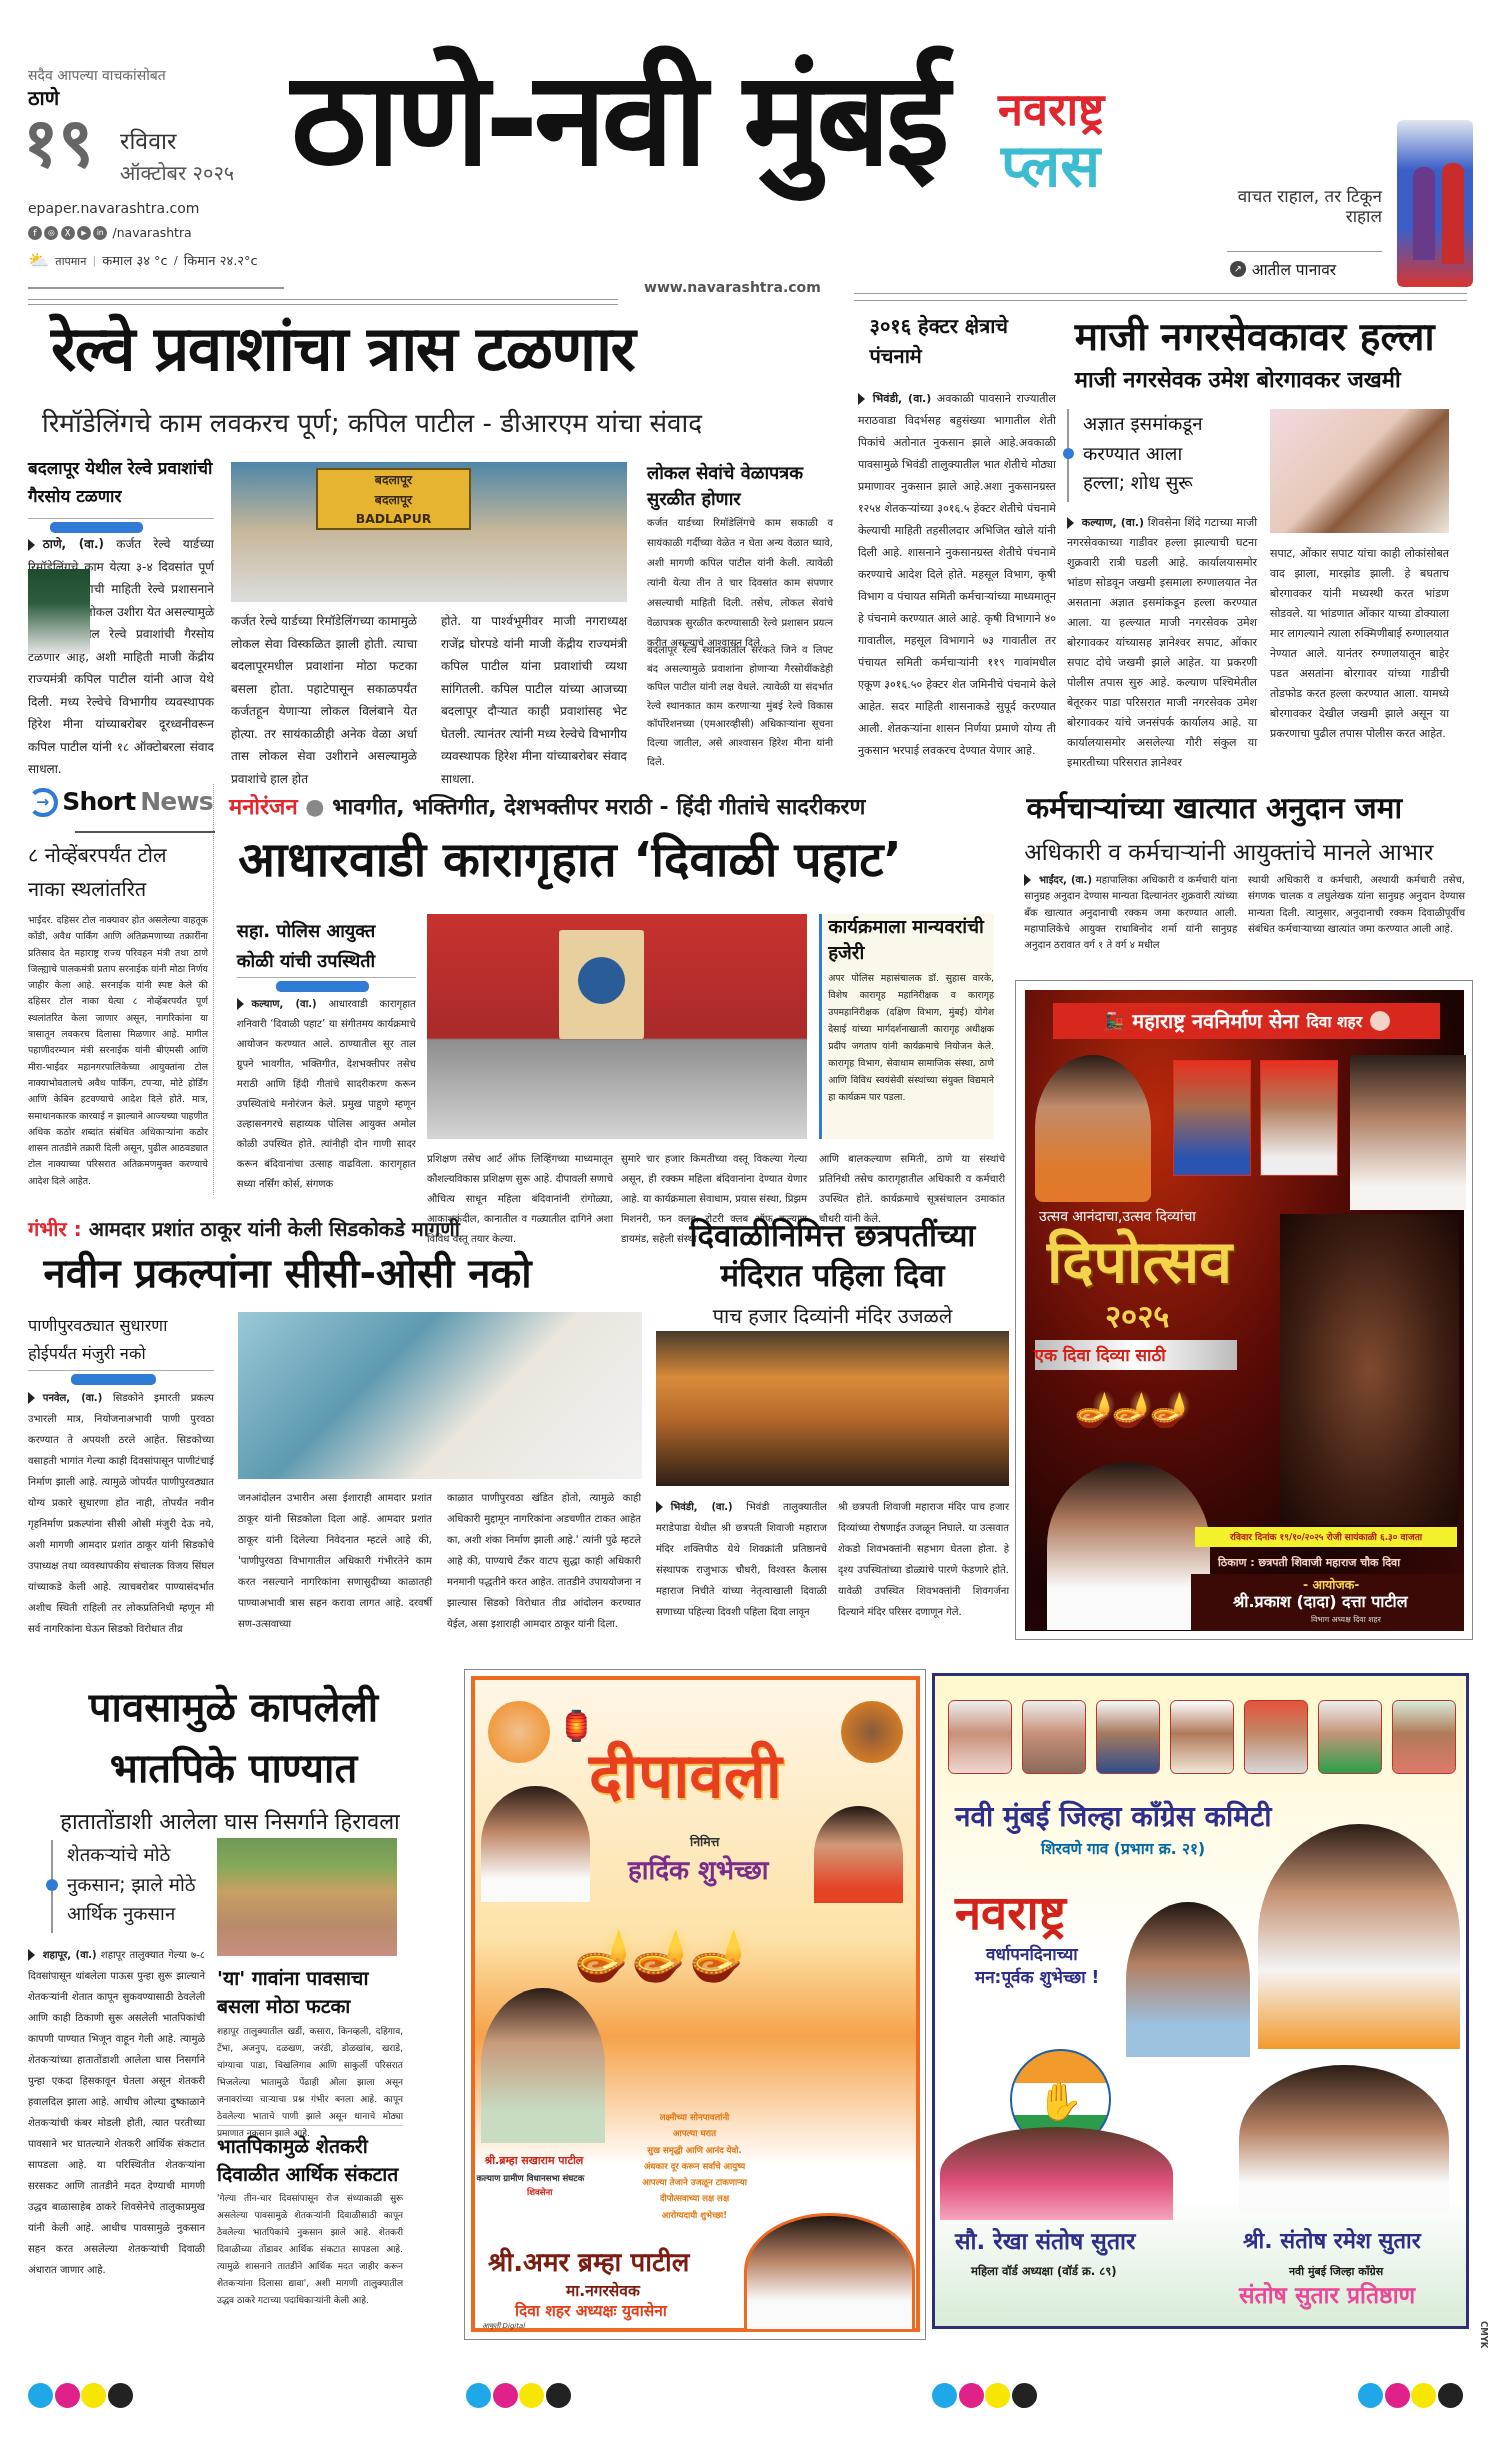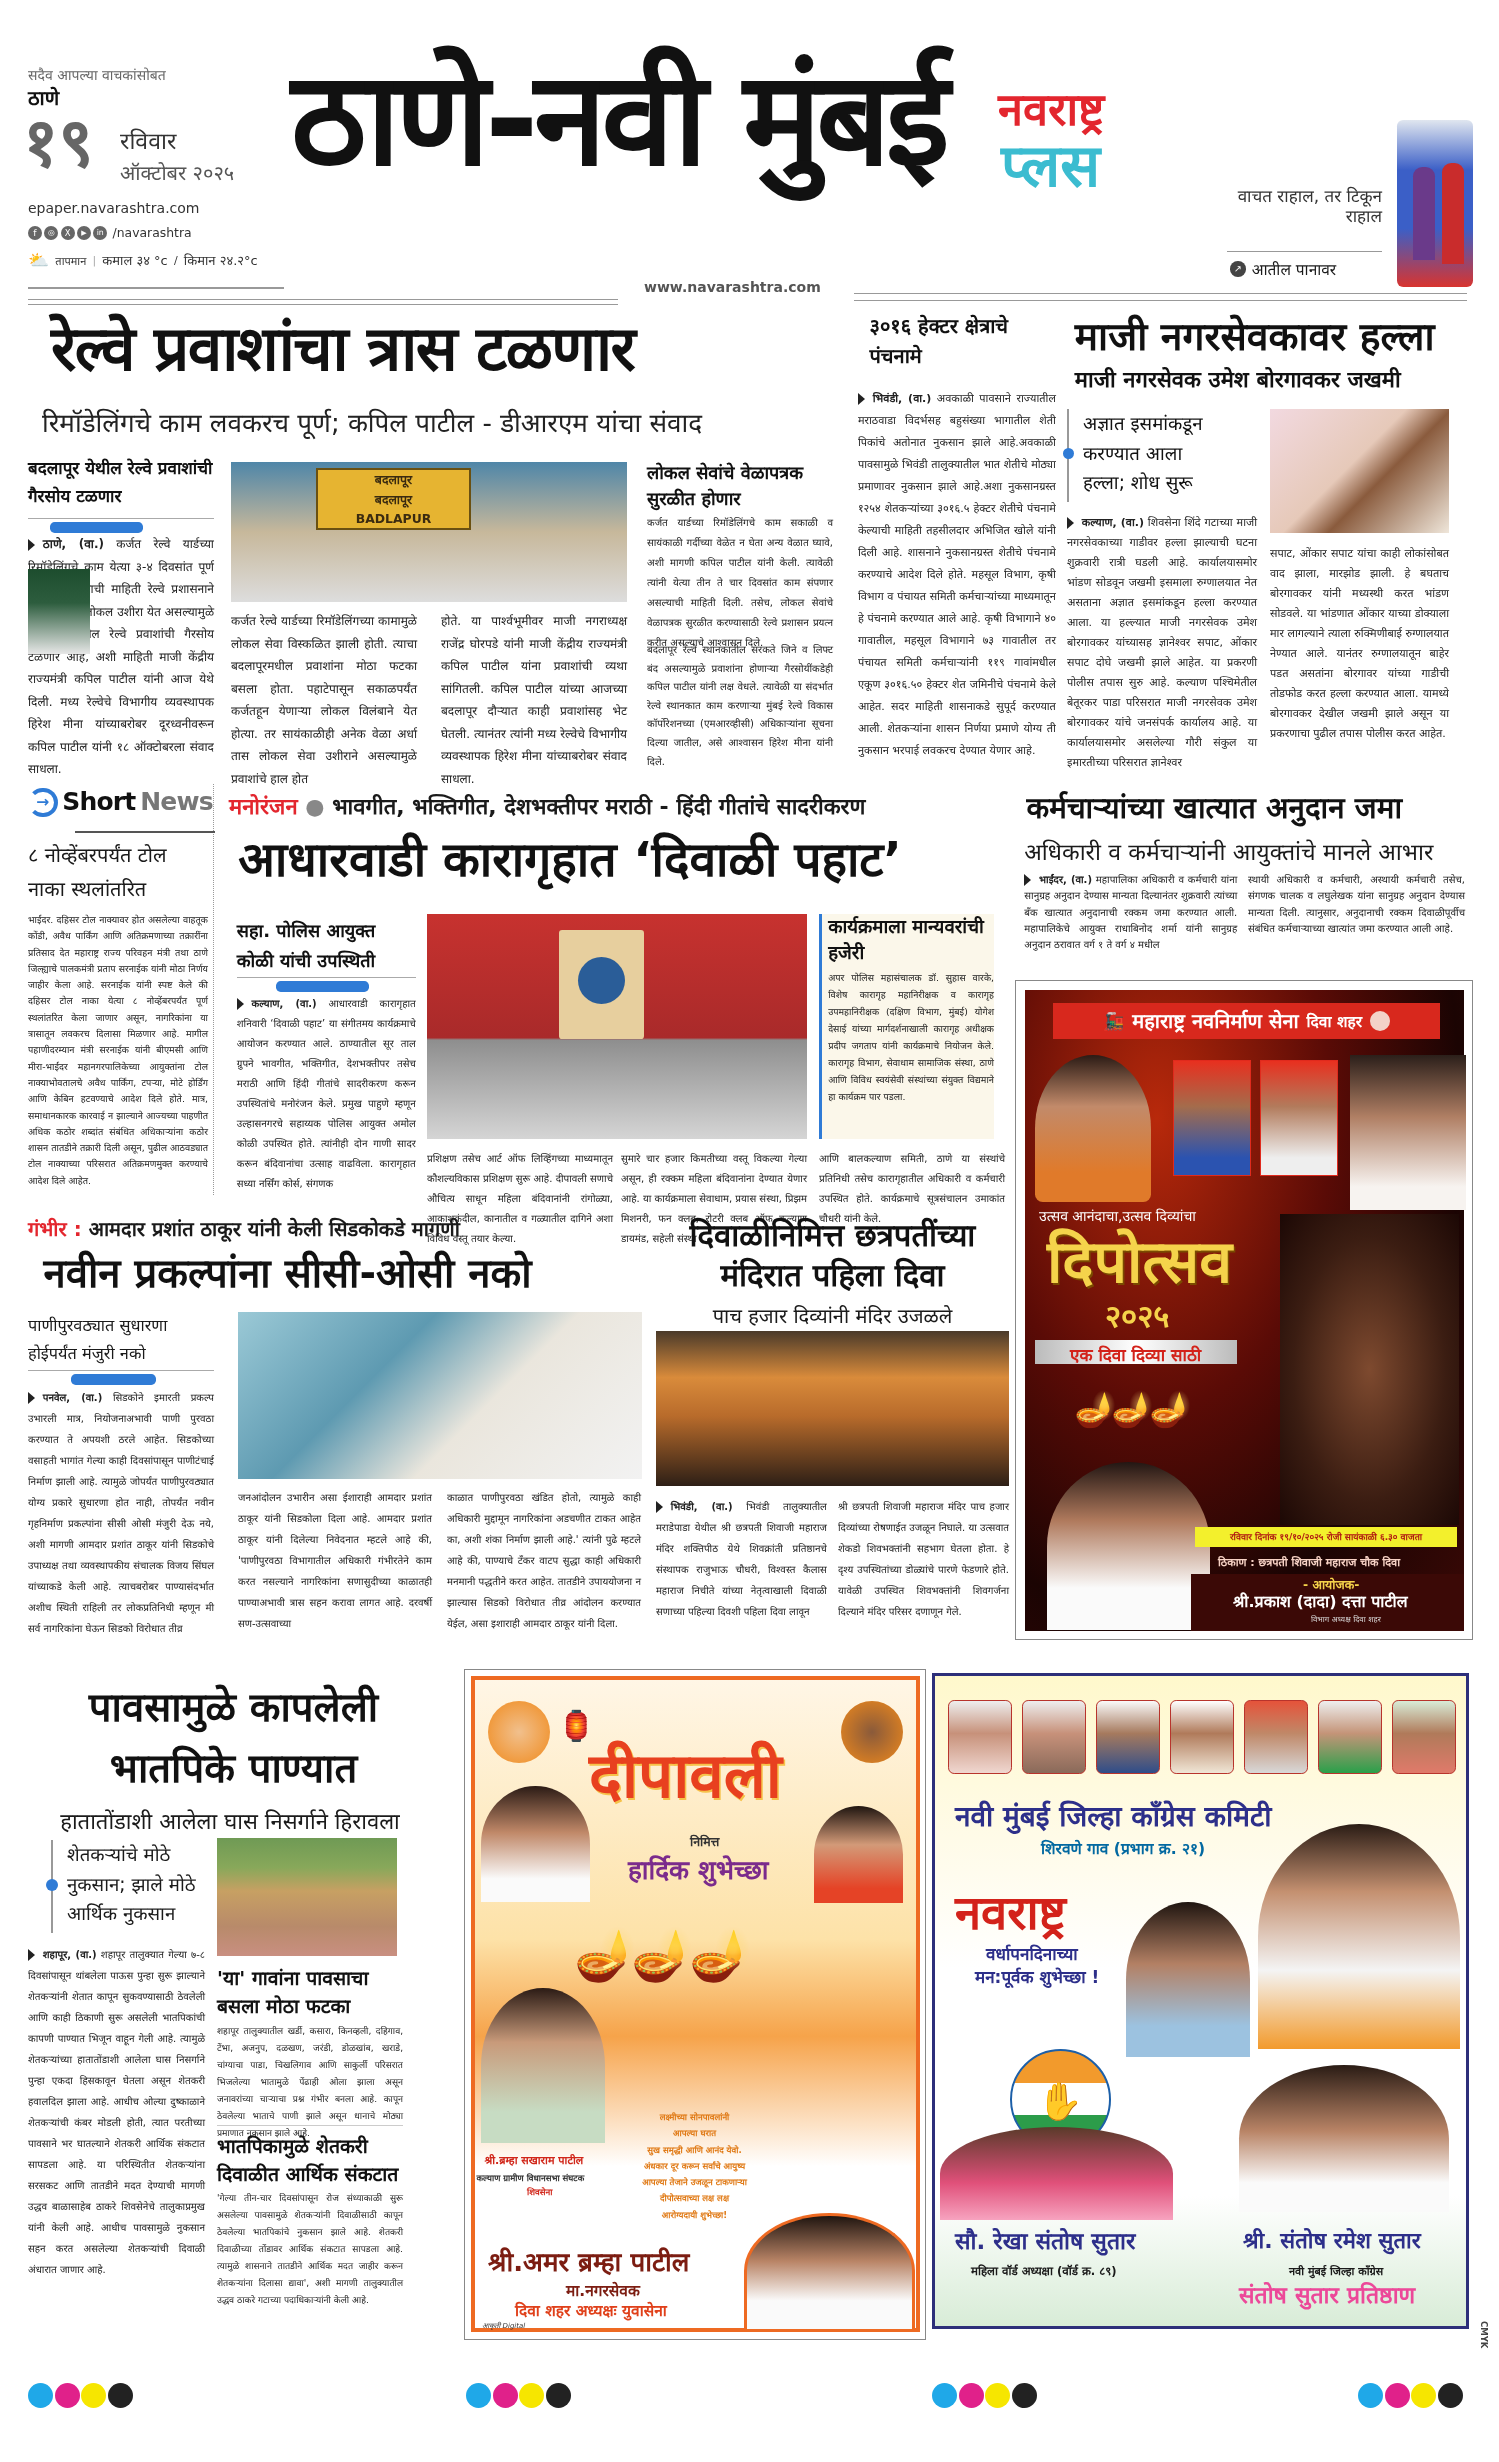--- a/index.html
+++ b/index.html
@@ -160,21 +160,21 @@
     <span style="font-size:15.5px;font-weight:bold">दिवा शहर</span>
     <span style="width:20px;height:20px;border-radius:50%;background:#f3d2c8"></span>
   </div>
   <div class="abs photo" style="left:19.4px;top:74px;width:116px;height:147px;border-radius:50% 50% 7.8px 7.8px;background:linear-gradient(180deg,#2b1b15 0%,#c28a6a 35%,#e07a2a 80%)"></div>
   <div class="abs photo" style="left:157px;top:79px;width:78px;height:116px;border:1.6px solid #e02a1d;background:linear-gradient(180deg,#e8301f 0%,#a46c4c 40%,#2b53b0 85%)"></div>
   <div class="abs photo" style="left:244px;top:79px;width:78px;height:116px;border:1.6px solid #e02a1d;background:linear-gradient(180deg,#e8301f 0%,#b27b5c 40%,#eeeeee 85%)"></div>
   <div class="abs photo" style="left:334px;top:74px;width:116px;height:155px;background:linear-gradient(180deg,#2b1f1a 0%,#b07f64 40%,#f7f3f0 85%)"></div>
   <div class="abs" style="left:23px;top:225px;font-size:14px;color:#fff">उत्सव आनंदाचा,उत्सव दिव्यांचा</div>
   <div class="abs hd" style="left:31px;top:247px;font-size:59px;color:#f5d34b;text-shadow:1.6px 1.6px 0 #7a4a00">दिपोत्सव</div>
   <div class="abs hd" style="left:89px;top:318px;font-size:31px;color:#f5d34b">२०२५</div>
-  <div class="abs" style="left:18.6px;top:359px;width:202px;height:24px;background:linear-gradient(90deg,#bbb,#fff,#bbb);text-align:center">
+  <div class="abs" style="left:18.6px;top:359px;width:202px;height:30px;background:linear-gradient(90deg,#bbb,#fff,#bbb);text-align:left">
     <span class="hd" style="font-size:17px;color:#d3221a;line-height:31px">एक दिवा दिव्या साठी</span>
   </div>
   <div class="abs" style="left:58px;top:408px;font-size:34px;letter-spacing:-4.7px">🪔🪔🪔</div>
   <div class="abs photo" style="left:264px;top:233px;width:179px;height:311px;background:radial-gradient(ellipse at 50% 50%,#7e4a2f 0%,#3b1d12 60%,#1c0805 100%)"></div>
   <div class="abs photo" style="left:31px;top:481px;width:163px;height:168px;border-radius:50% 50% 0 0;background:linear-gradient(180deg,#221613 0%,#b07a5d 35%,#fafafa 75%)"></div>
   <div class="abs" style="left:179px;top:546px;width:262px;height:20px;background:#f3f02c;color:#b11a12;font-size:9px;font-weight:bold;text-align:center;line-height:20px;white-space:nowrap;overflow:hidden">रविवार दिनांक १९/१०/२०२५ रोजी सायंकाळी ६.३० वाजता</div>
   <div class="abs" style="left:202px;top:573px;font-size:11px;font-weight:bold;color:#f7d2c5">ठिकाण : छत्रपती शिवाजी महाराज चौक दिवा</div>
   <div class="abs" style="left:175px;top:593px;width:273px;height:57px;background:#3b0906"></div>
   <div class="abs" style="left:287px;top:595px;font-size:12.4px;font-weight:bold;color:#f5d34b">- आयोजक-</div>
   <div class="abs hd" style="left:217px;top:612px;font-size:16px;color:#fff">श्री.प्रकाश (दादा) दत्ता पाटील</div>

